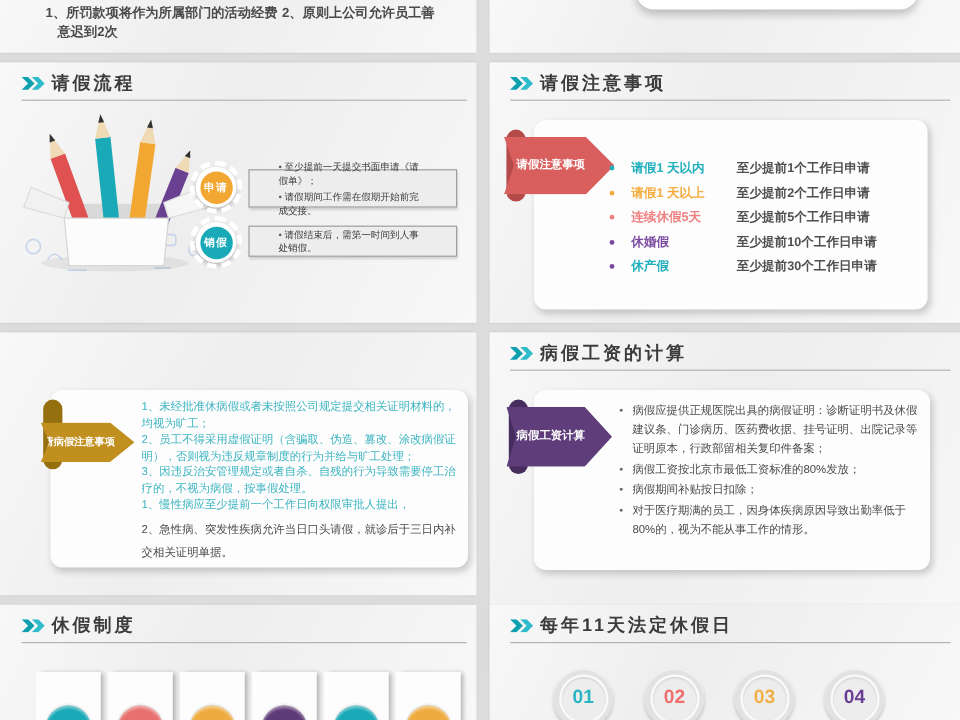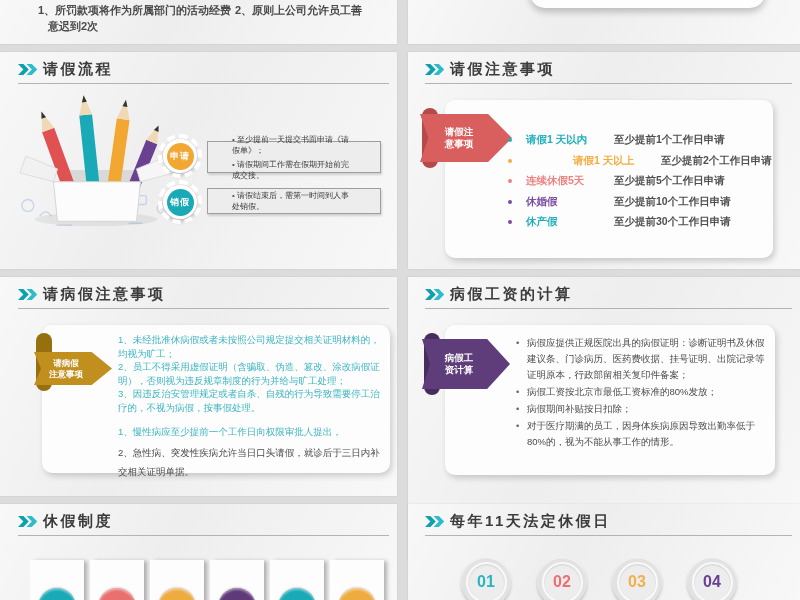--- a/index.html
+++ b/index.html
@@ -41,21 +41,21 @@
   }
 
   
   .ribbon { position:absolute; }
   .ribbon .fold {
     position:absolute; left:2px; top:-6px; bottom:-6px; width:16px; border-radius:8px;
   }
   .ribbon .arrow {
     position:absolute; left:0; top:0; right:0; bottom:0;
     clip-path:polygon(0 0, 74% 0, 100% 50%, 74% 100%, 0 100%, 9% 50%);
-    display:flex; flex-direction:column; align-items:center; justify-content:center;
+    display:flex; flex-direction:row; align-items:center; justify-content:center;
     color:#fff; font-weight:bold; line-height:1.25; padding-right:14px; box-sizing:border-box;
     text-align:center;
   }
 
   
   .rule-text { position:absolute; font-size:11px; font-weight:bold; color:#4a4a4a; white-space:nowrap; }
 
   
   .float-card {
     position:absolute; left:122px; top:-40px; width:235px; height:48px;
@@ -223,21 +223,21 @@
     </div>
 
     <div class="notice-list">
       <div class="notice-row">
         <span class="dot" style="background: rgb(31, 176, 188);"></span>
         <span class="nlabel" style="color: rgb(31, 176, 188);">请假1 天以内</span>
         <span class="ndesc">至少提前1个工作日申请</span>
       </div>
       <div class="notice-row">
         <span class="dot" style="background: rgb(246, 171, 62);"></span>
-        <span class="nlabel" style="color: rgb(246, 171, 62); margin-left: 47px;">请假1 天以上</span>
+        <span class="nlabel" style="color: rgb(246, 171, 62);">请假1 天以上</span>
         <span class="ndesc">至少提前2个工作日申请</span>
       </div>
       <div class="notice-row">
         <span class="dot" style="background: rgb(239, 128, 128);"></span>
         <span class="nlabel" style="color: rgb(239, 128, 128);">连续休假5天</span>
         <span class="ndesc">至少提前5个工作日申请</span>
       </div>
       <div class="notice-row">
         <span class="dot" style="background: rgb(122, 75, 160);"></span>
         <span class="nlabel" style="color: rgb(122, 75, 160);">休婚假</span>
@@ -245,43 +245,36 @@
       </div>
       <div class="notice-row">
         <span class="dot" style="background: rgb(122, 75, 160);"></span>
         <span class="nlabel" style="color: rgb(31, 176, 188);">休产假</span>
         <span class="ndesc">至少提前30个工作日申请</span>
       </div>
     </div>
   </div>
 
   <div class="slide s5">
-    <div class="hdr">
-      <svg class="chev" viewBox="0 0 26 14">
-        <polygon points="0,0 7,0 14,7 7,14 0,14 7,7" fill="#0fa0b0"></polygon>
-        <polygon points="11,0 18,0 25,7 18,14 11,14 18,7" fill="#2ebccb"></polygon>
-      </svg><span class="htitle">请病假注意事项</span>
-      <div class="hline"></div>
-    </div>
 
     <div class="card" style="left:42px; top:48px; width:348px; height:148px;"></div>
 
     <div class="ribbon" style="left:34px; top:62px; width:78px; height:46px;">
       <div class="fold" style="background: rgb(150, 112, 15);"></div>
       <div class="arrow" style="font-size: 8.5px; background: rgb(192, 143, 30); margin-top: 13px;">
         <span>请病假</span>
         <span>注意事项</span>
       </div>
     </div>
 
     <div style="position:absolute; left:118px; top:56px; width:262px;">
       <div class="para teal-text">1、未经批准休病假或者未按照公司规定提交相关证明材料的，均视为旷工；</div>
       <div class="para teal-text">2、员工不得采用虚假证明（含骗取、伪造、篡改、涂改病假证明），否则视为违反规章制度的行为并给与旷工处理；</div>
       <div class="para teal-text">3、因违反治安管理规定或者自杀、自残的行为导致需要停工治疗的，不视为病假，按事假处理。</div>
-      <div class="para teal-text" style="margin-top:11px;">1、慢性病应至少提前一个工作日向权限审批人提出，</div>
+      <div class="para teal-text" style="">1、慢性病应至少提前一个工作日向权限审批人提出，</div>
       <div class="para dark-text" style="margin-top:4px; line-height:19px;">2、急性病、突发性疾病允许当日口头请假，就诊后于三日内补交相关证明单据。</div>
     </div>
   </div>
 
   <div class="slide s6">
     <div class="hdr" style="left:17px;">
       <svg class="chev" viewBox="0 0 26 14">
         <polygon points="0,0 7,0 14,7 7,14 0,14 7,7" fill="#0fa0b0"></polygon>
         <polygon points="11,0 18,0 25,7 18,14 11,14 18,7" fill="#2ebccb"></polygon>
       </svg><span class="htitle">病假工资的计算</span>

